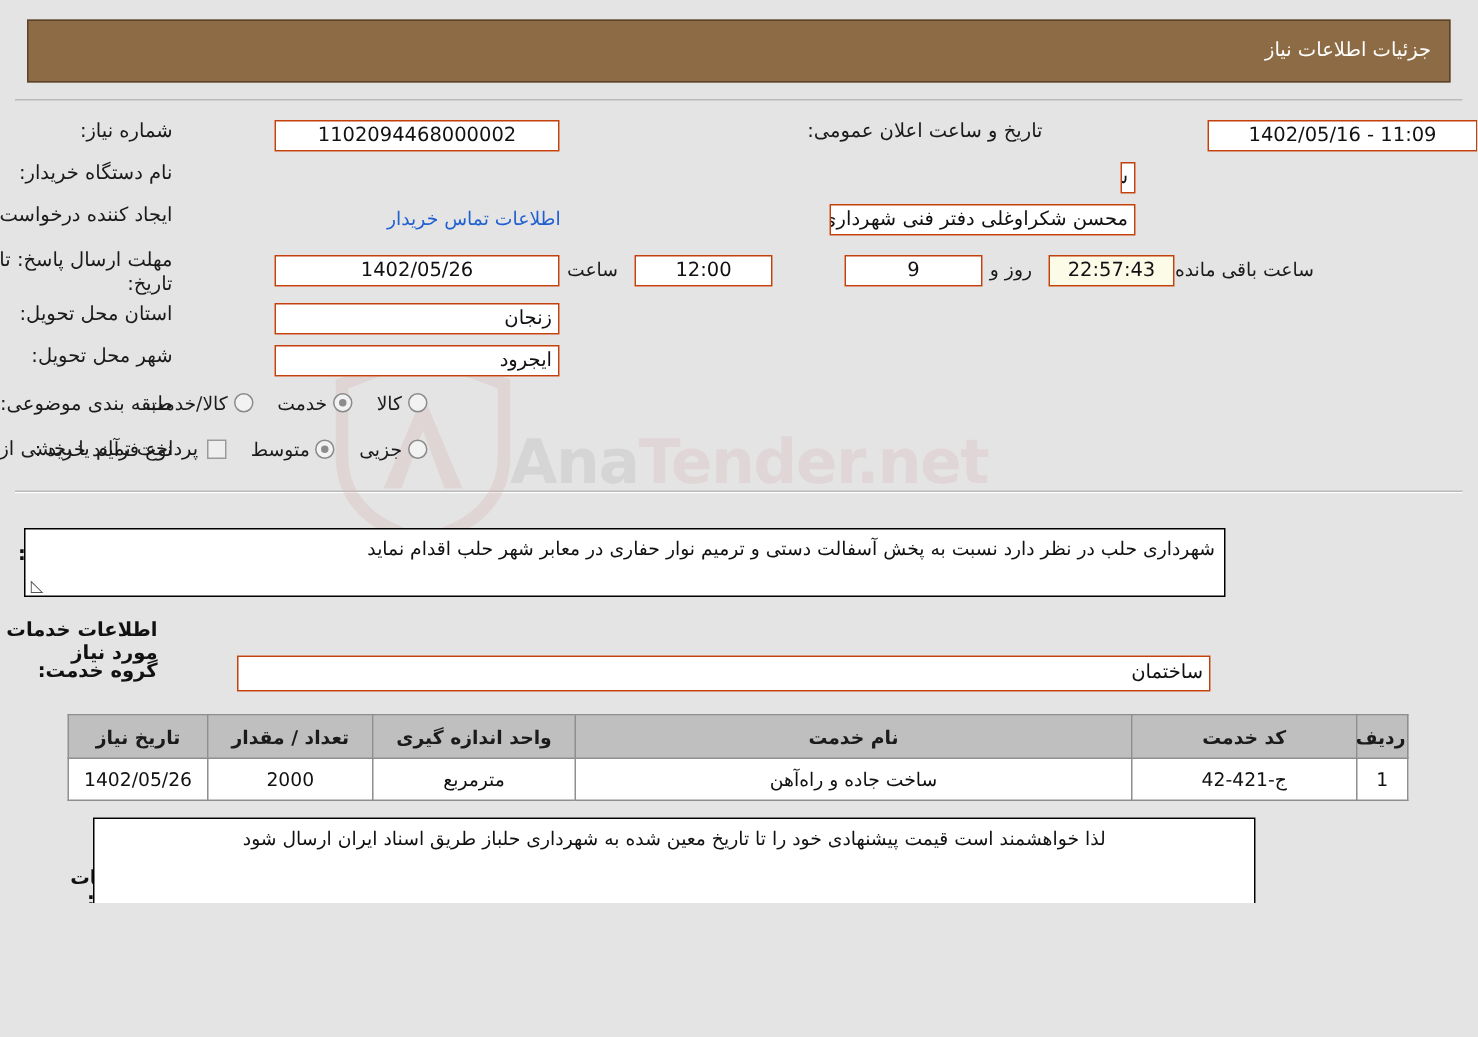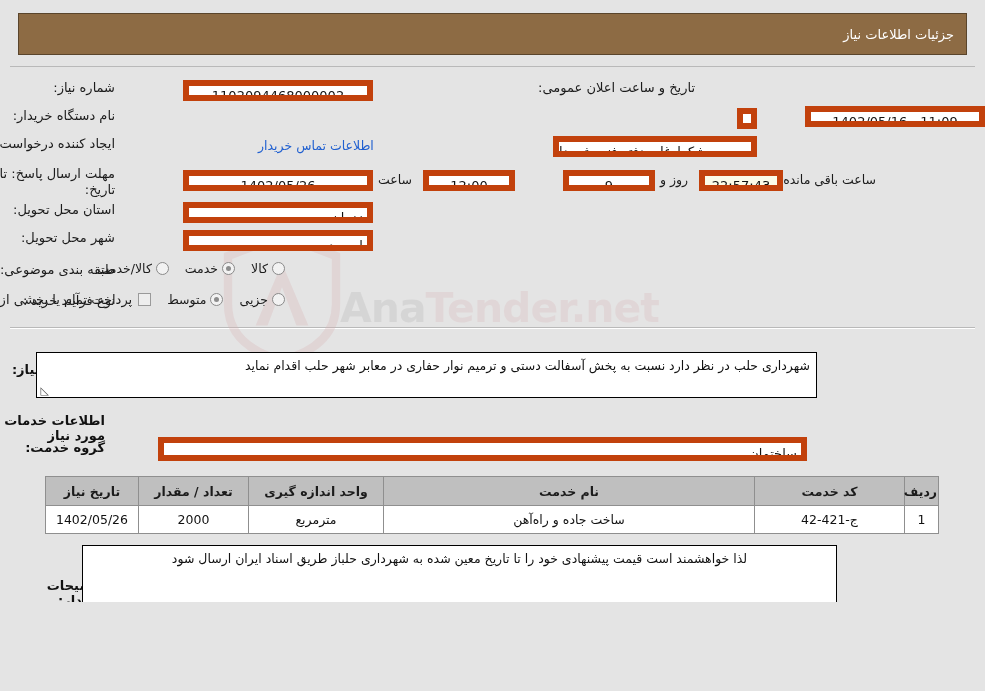--- a/index.html
+++ b/index.html
@@ -96,21 +96,21 @@
   }
   .lbl-2line { line-height: 1.25; }
   .sep-lbl {
     font-size: 12.5px;
     color: #1b1b1b;
     white-space: nowrap;
     padding: 0 5px;
   }
   .fld {
     box-sizing: border-box;
-    border: 6px solid #c2410c;
+    border: 1px solid #c2410c;
     background: #ffffff;
     height: 21px;
     line-height: 19px;
     font-size: 13px;
     color: #111;
     padding: 0 4px;
     text-align: center;
     white-space: nowrap;
     overflow: hidden;
   }
@@ -168,21 +168,20 @@
     box-sizing: border-box;
     border: 1px solid #000;
     background: #ffffff;
     font-size: 12.5px;
     color: #111;
     padding: 4px 6px 0 6px;
     text-align: right;
     line-height: 1.5;
     position: relative;
     overflow: hidden;
-    margin-left: 20px;
   }
   .grip {
     position: absolute;
     left: 2px; bottom: 1px;
     width: 10px; height: 10px;
     color: #555;
     font-size: 11px;
     line-height: 10px;
     direction: ltr;
   }
@@ -270,21 +269,21 @@
 
   <div class="row" style="right:870px; top:80px;">
     <span class="lbl">شماره نیاز:</span>
   </div>
   <div class="fld" style="position:absolute; right:612px; top:80px; width:190px; z-index:3;">1102094468000002</div>
 
   <div class="row" style="right:290px; top:80px;">
     <span class="lbl">تاریخ و ساعت اعلان عمومی:</span>
   </div>
 
-  <div class="fld" style="position:absolute; right:0; left:104px; top:80px; width:180px; z-index:3;margin-top:26px;">11:09 - 1402/05/16</div>
+  <div class="fld" style="position:absolute; right:0; left:104px; top:80px; width:180px; z-index:3;">11:09 - 1402/05/16</div>
 
   <div class="row" style="right:870px; top:108px;">
     <span class="lbl">نام دستگاه خریدار:</span>
   </div>
   <div class="fld rtl-val" style="position:absolute; right:228px; left:755px; top:108px; z-index:3;">شهرداری حلب استان زنجان</div>
 
   <div class="row" style="right:870px; top:136px;">
     <span class="lbl">ایجاد کننده درخواست:</span>
   </div>
   <div class="fld rtl-val" style="position:absolute; right:228px; left:553px; top:136px; z-index:3;">محسن شکراوغلی دفتر فنی شهرداری حلب استان زنجان</div>

